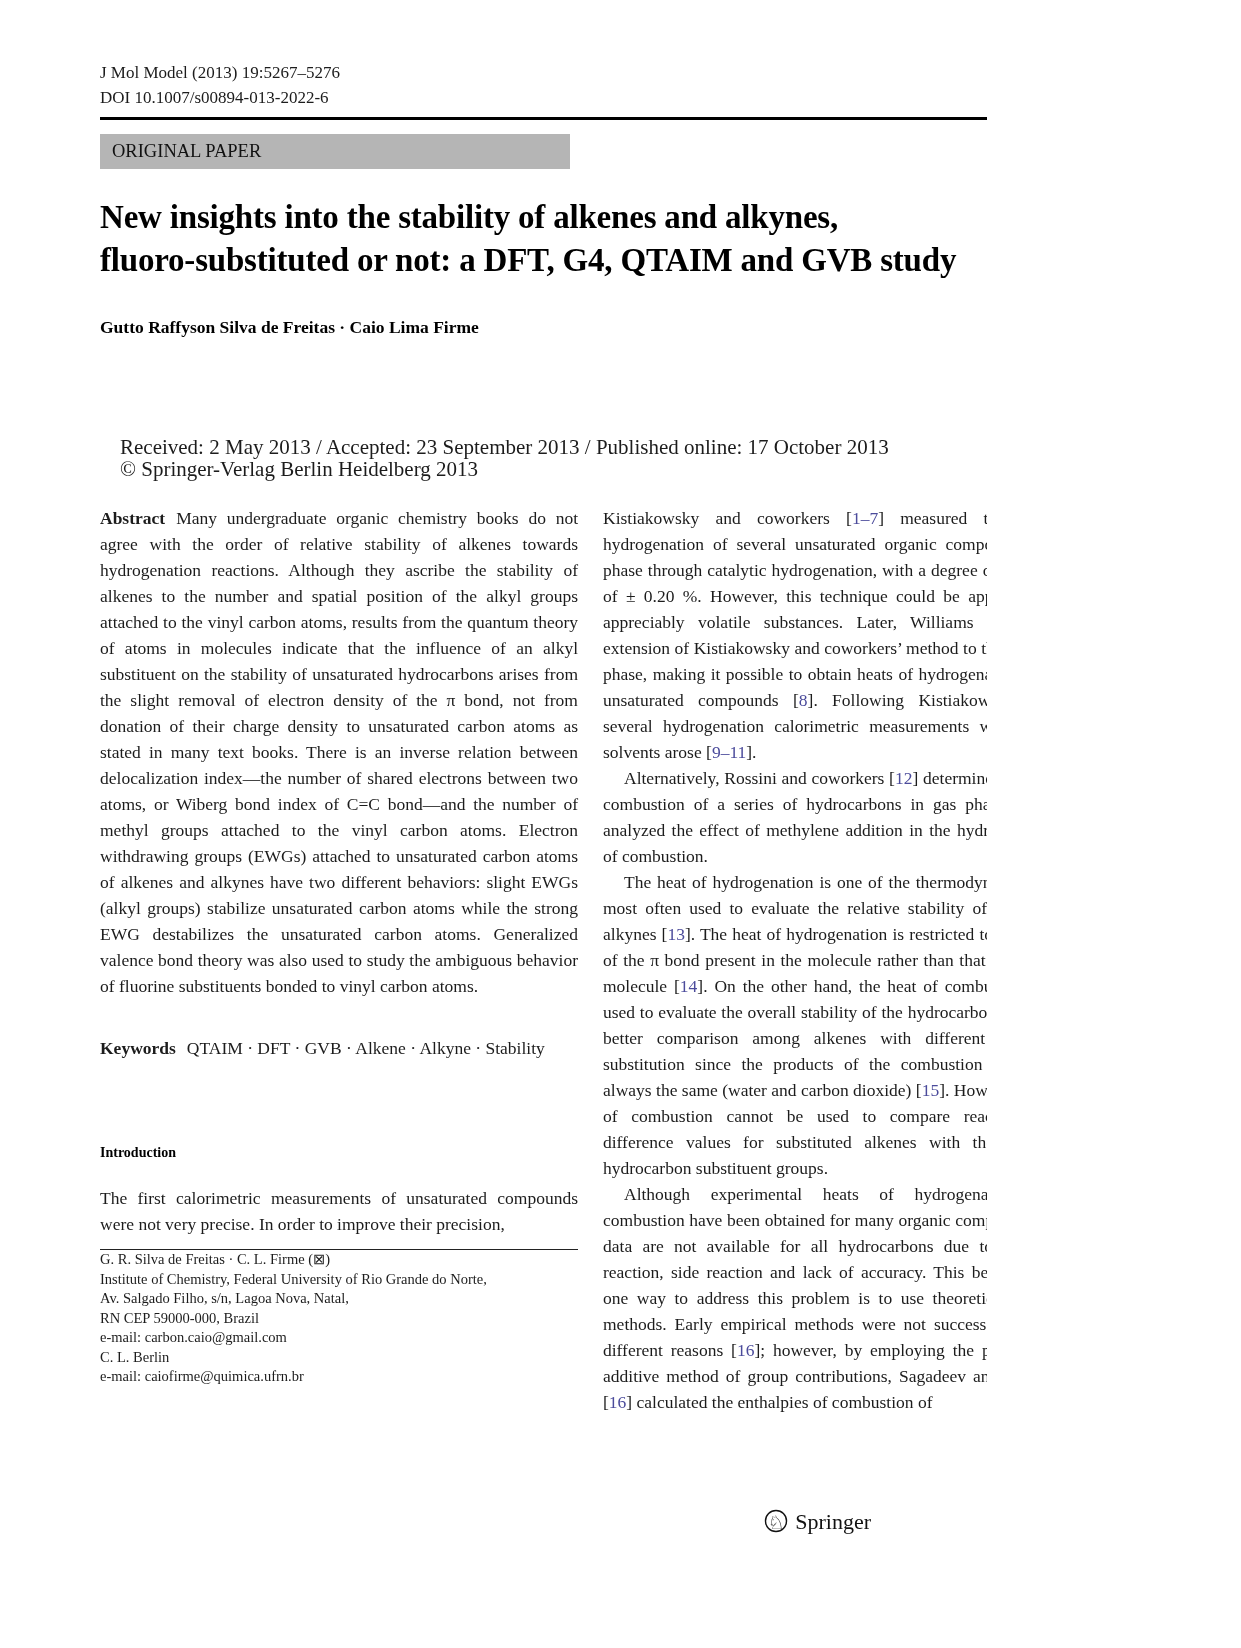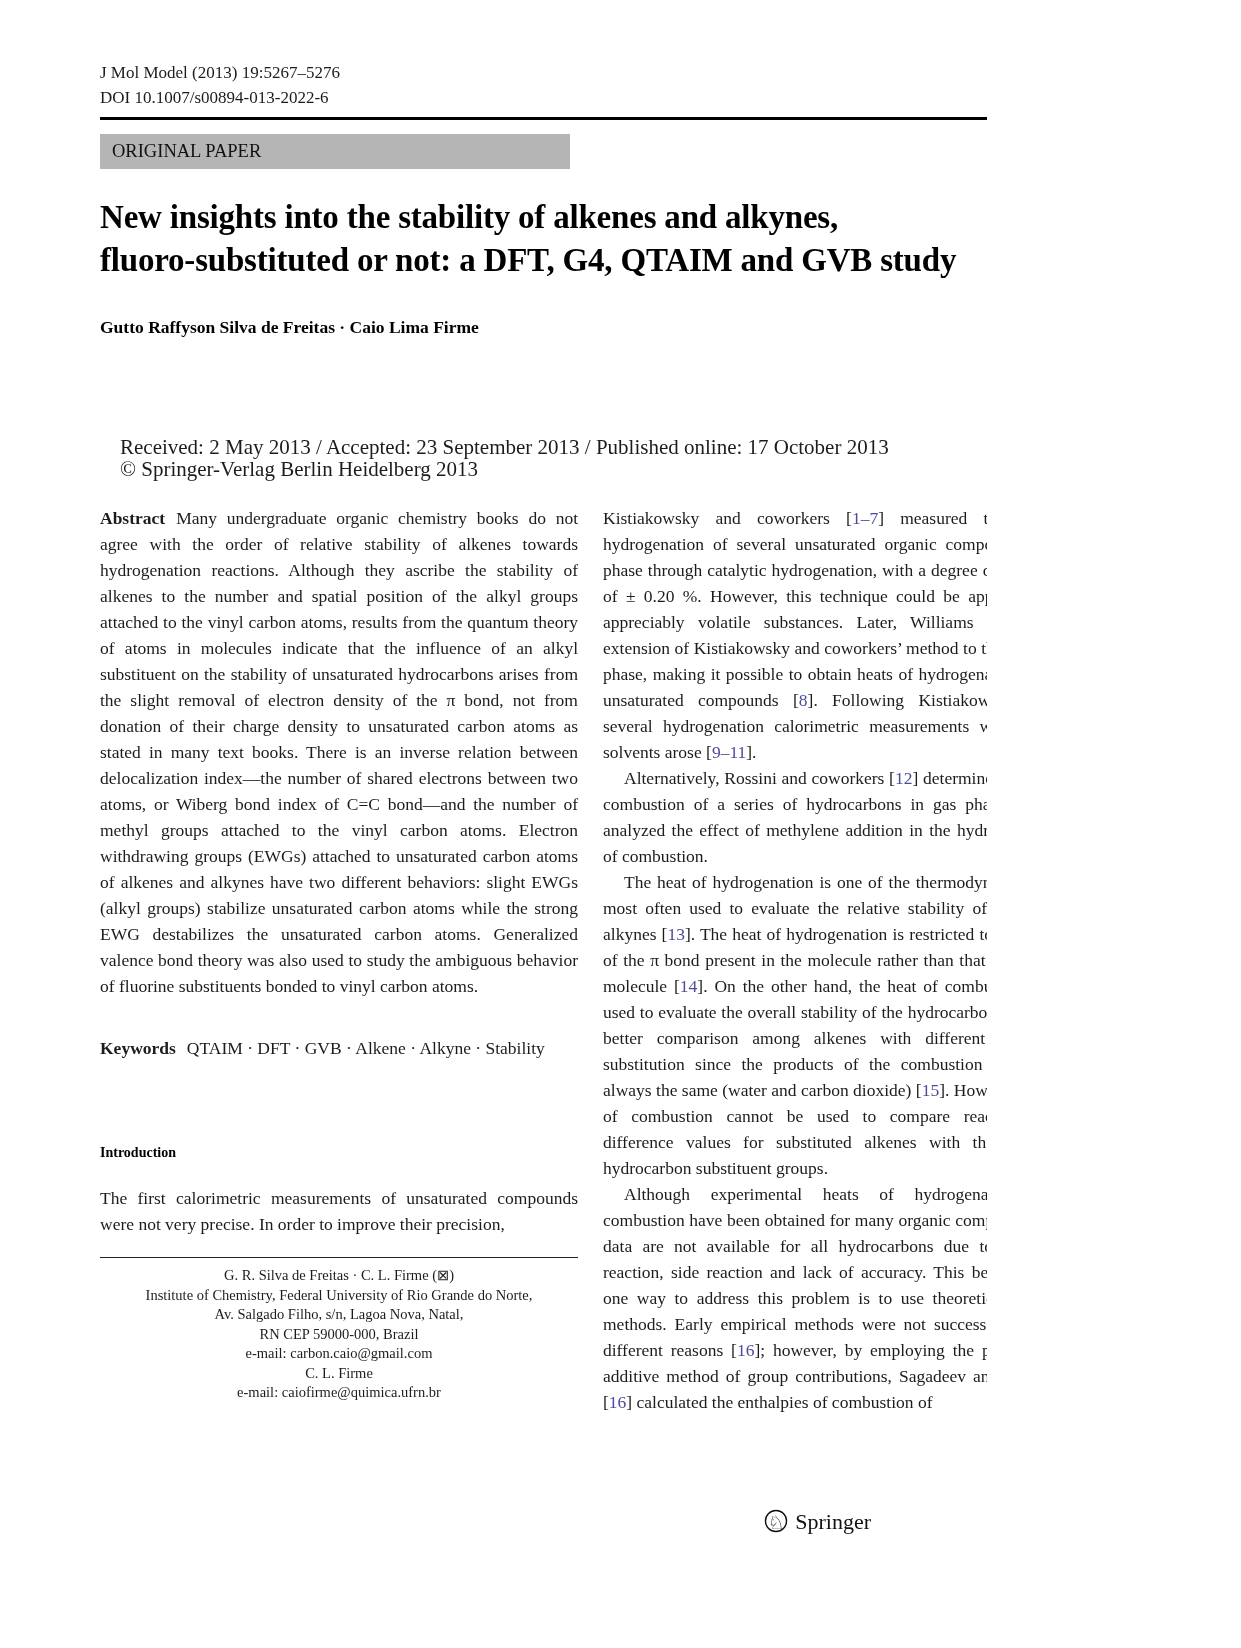--- a/index.html
+++ b/index.html
@@ -29,22 +29,22 @@
   .history { position:absolute; left:100px; top:437px; font-size:21px; line-height:21.5px;margin-left:20px; }
   .columns { position:absolute; left:100px; top:505px; width:981px; display:flex; gap:25px; }
   .col { width:478px; }
   .body-p { margin:0; font-size:17.5px; line-height:26px; text-align:justify; hyphens:none; }
   .lead { font-weight:bold; margin-right:11px; }
   .keywords-p { margin-top:36px; }
   .intro-heading { margin:84px 0 0 0; font-size:14px; font-weight:bold; color:#000; }
   .intro-p { margin-top:24px; }
   .indent { text-indent:21px; }
   .footnote {
-    margin-top:20px; border-top:1.5px solid #222; padding-top:8px;
-    font-size:14.5px; line-height:19.5px; text-align:center;
+    margin-top:12px; border-top:1.5px solid #222; padding-top:0;
+    font-size:14.5px; line-height:19.5px; text-align:left;
   }
   .footnote p { margin:0; }
   .fn-block2 { margin-top:10px; }
   .springer {
     position:absolute; top:1508px; right:116px;
     display:flex; align-items:center; gap:5px;
     font-size:22px; color:#111; font-weight:500;
   }
   .springer svg { display:block; }
 </style>
@@ -86,21 +86,21 @@
       <h2 class="intro-heading">Introduction</h2>
 
       <p class="body-p intro-p">The first calorimetric measurements of unsaturated compounds were not very precise. In order to improve their precision,</p>
 
       <div class="footnote">
         <p>G. R. Silva de Freitas · C. L. Firme (⊠)</p>
         <p>Institute of Chemistry, Federal University of Rio Grande do Norte,</p>
         <p>Av. Salgado Filho, s/n, Lagoa Nova, Natal,</p>
         <p>RN CEP 59000-000, Brazil</p>
         <p>e-mail: carbon.caio@gmail.com</p>
-        <p class="fn-block2">C. L. Firme</p>
+        <p class="fn-block2">C. L. Berlin</p>
         <p>e-mail: caiofirme@quimica.ufrn.br</p>
       </div>
     </section>
 
     <section class="col">
       <p class="body-p">Kistiakowsky and coworkers [<span class="cite">1–7</span>] measured the heat of hydrogenation of several unsaturated organic compounds in gas phase through catalytic hydrogenation, with a degree of uncertainty of ± 0.20 %. However, this technique could be applied only to appreciably volatile substances. Later, Williams proposed an extension of Kistiakowsky and coworkers’ method to the condensed phase, making it possible to obtain heats of hydrogenation of other unsaturated compounds [<span class="cite">8</span>]. Following Kistiakowsky’s work, several hydrogenation calorimetric measurements with different solvents arose [<span class="cite">9–11</span>].</p>
       <p class="body-p indent">Alternatively, Rossini and coworkers [<span class="cite">12</span>] determined the heat of combustion of a series of hydrocarbons in gas phase, and also analyzed the effect of methylene addition in the hydrocarbon heat of combustion.</p>
       <p class="body-p indent">The heat of hydrogenation is one of the thermodynamic criteria most often used to evaluate the relative stability of alkenes and alkynes [<span class="cite">13</span>]. The heat of hydrogenation is restricted to the stability of the π bond present in the molecule rather than that of the whole molecule [<span class="cite">14</span>]. On the other hand, the heat of combustion can be used to evaluate the overall stability of the hydrocarbon, and allows better comparison among alkenes with different degrees of substitution since the products of the combustion reaction are always the same (water and carbon dioxide) [<span class="cite">15</span>]. However, the heat of combustion cannot be used to compare reaction energy difference values for substituted alkenes with those of non-hydrocarbon substituent groups.</p>
       <p class="body-p indent">Although experimental heats of hydrogenation and/or combustion have been obtained for many organic compounds, these data are not available for all hydrocarbons due to incomplete reaction, side reaction and lack of accuracy. This being the case, one way to address this problem is to use theoretical empirical methods. Early empirical methods were not successful for many different reasons [<span class="cite">16</span>]; however, by employing the parameterized additive method of group contributions, Sagadeev and Barabanov [<span class="cite">16</span>] calculated the enthalpies of combustion of</p>
     </section>

